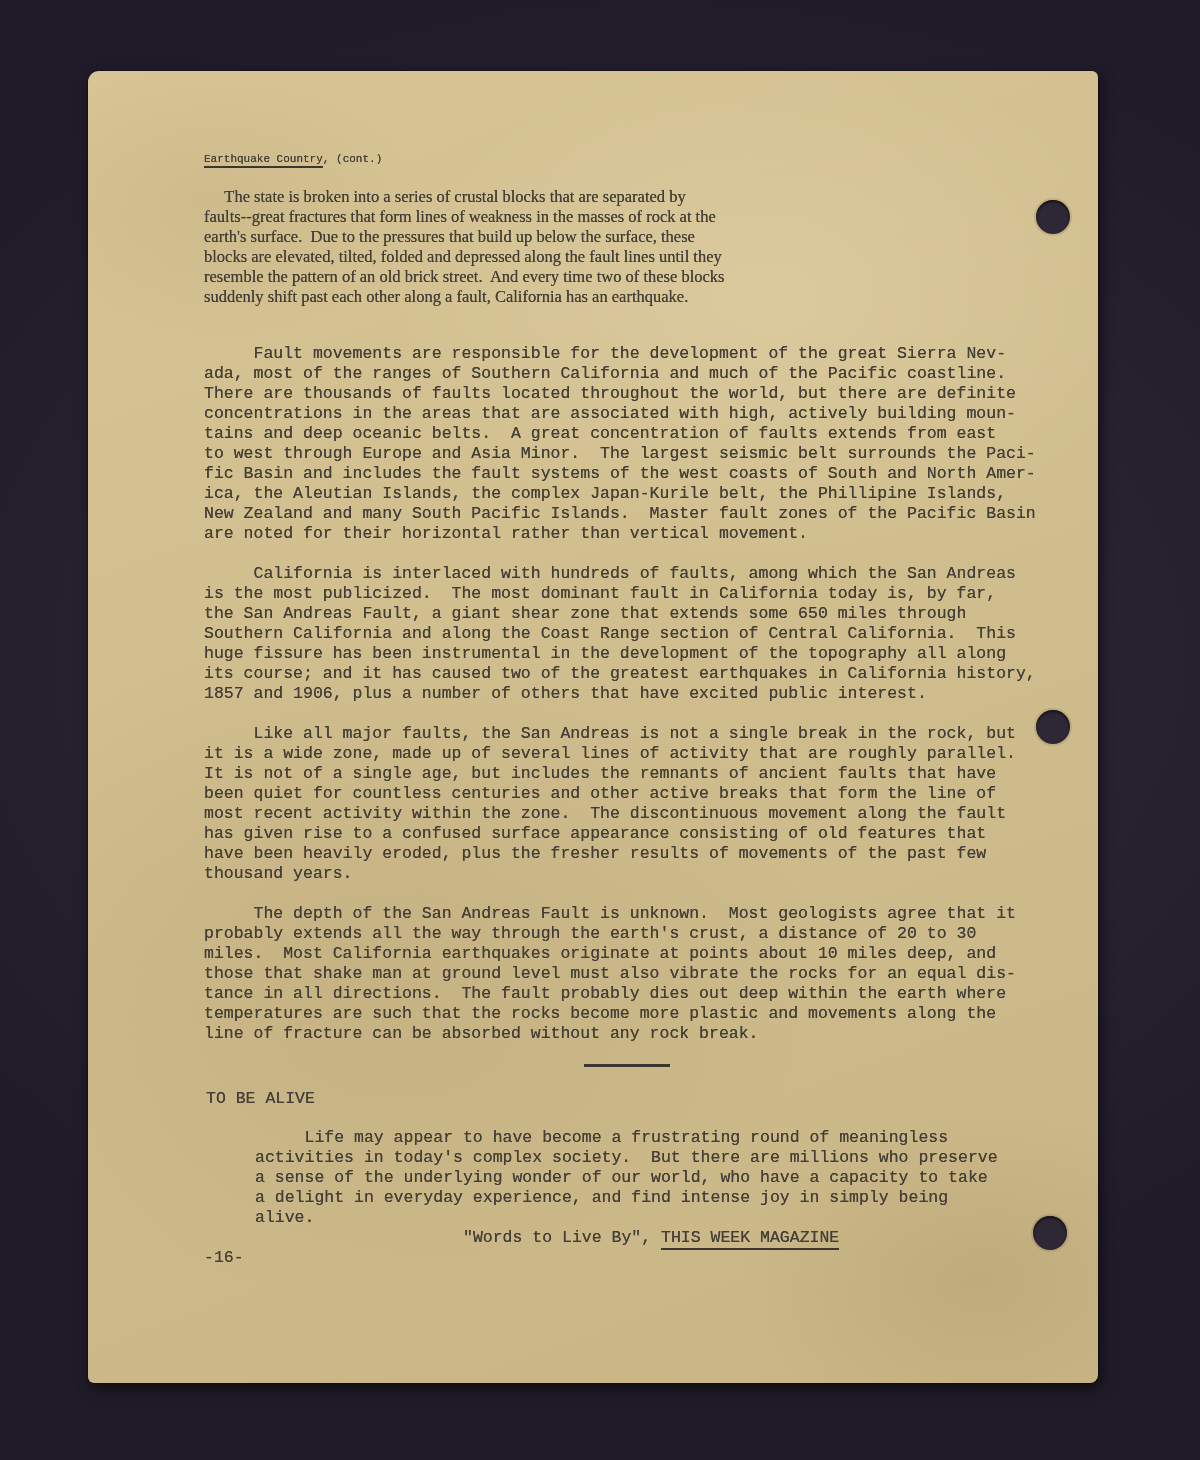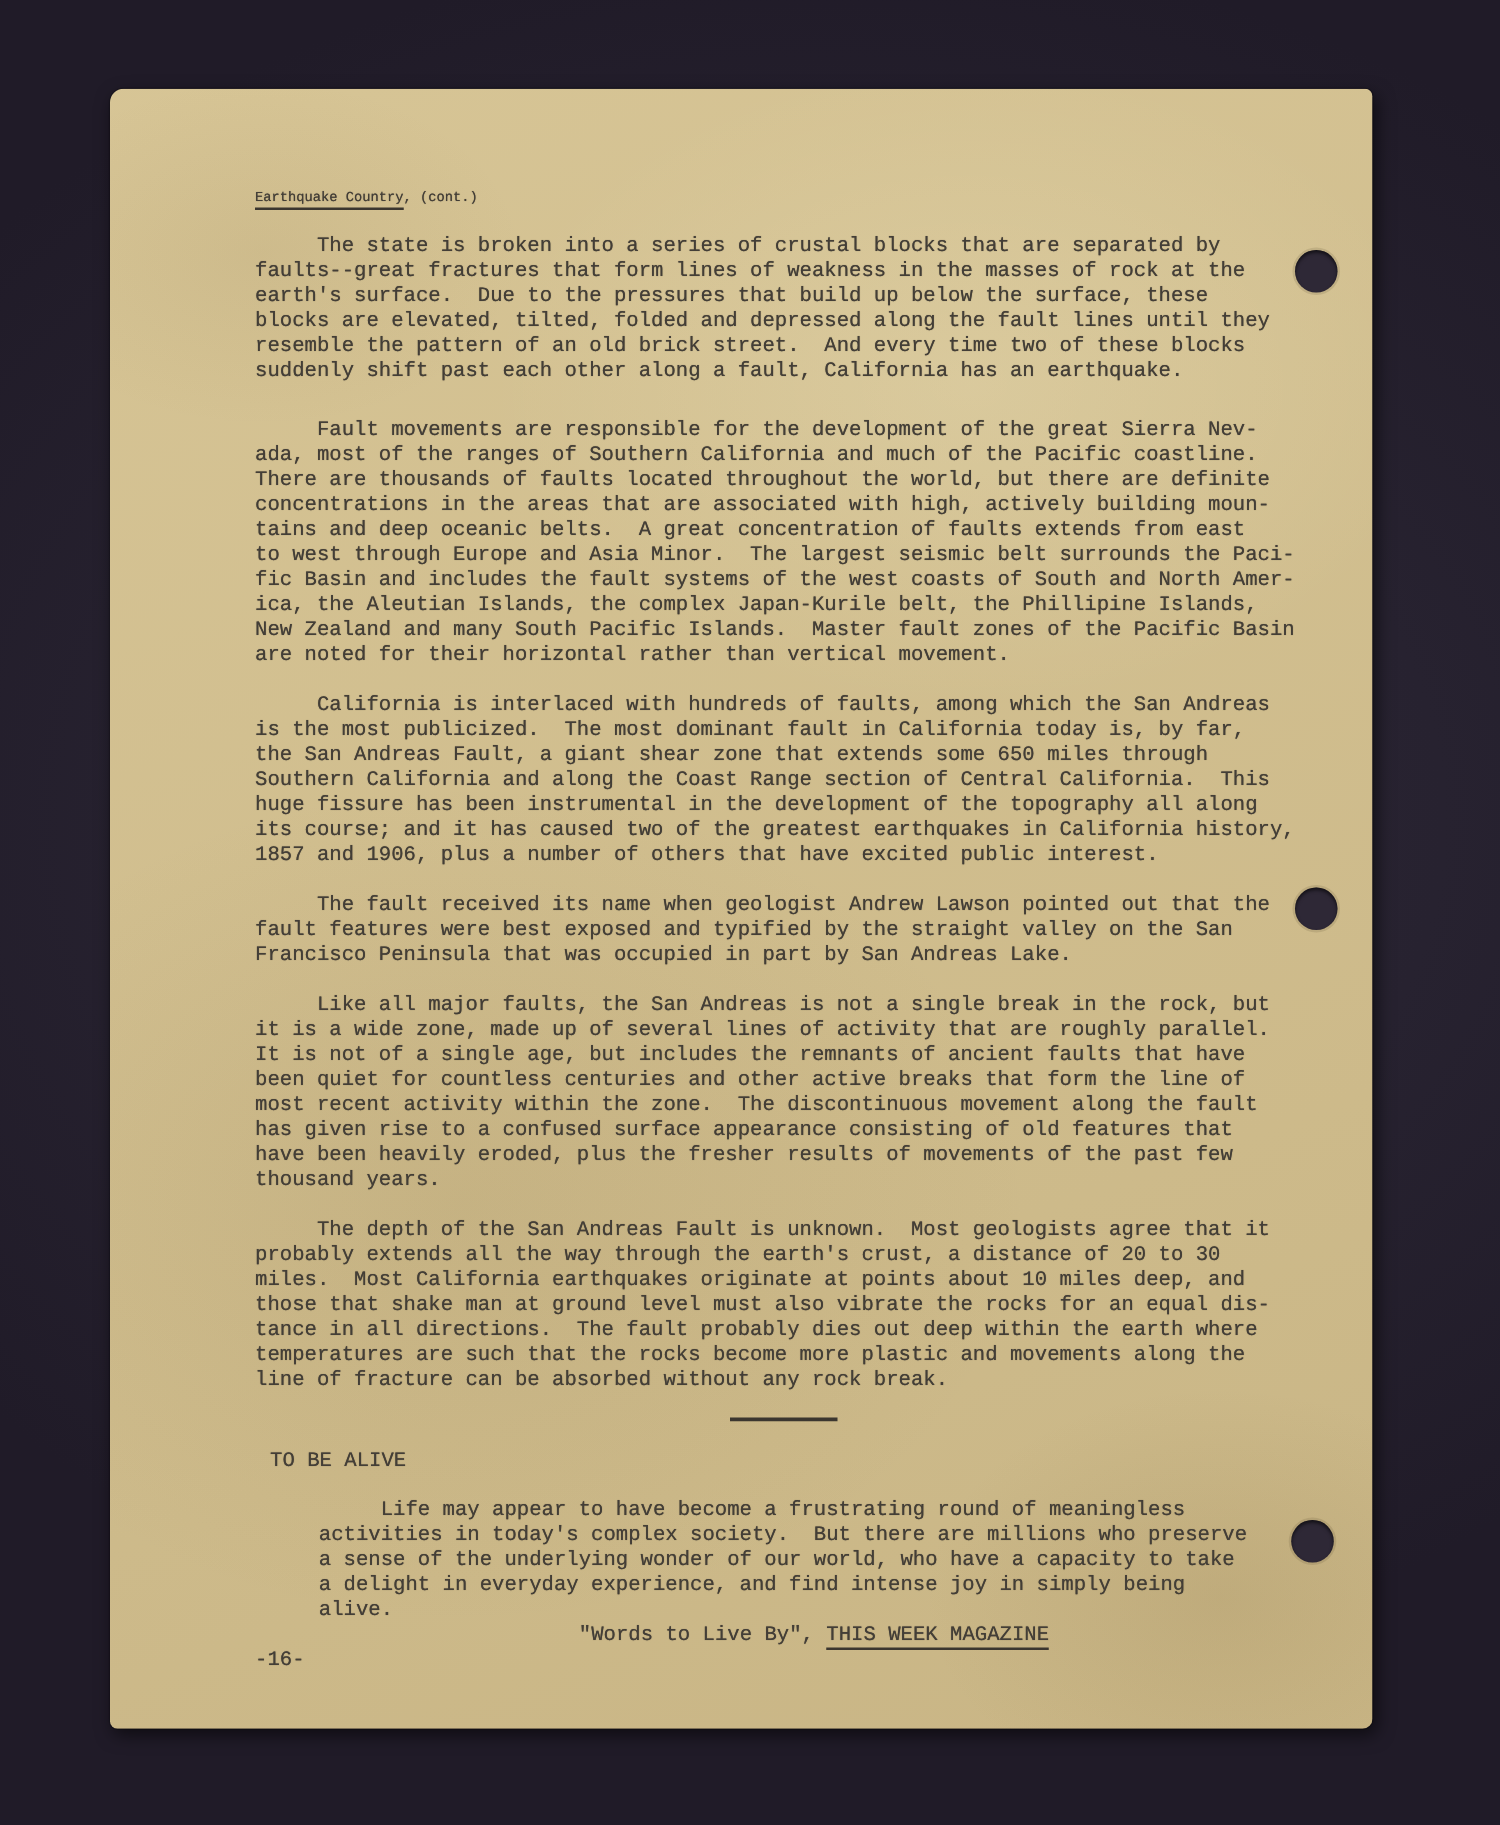--- a/index.html
+++ b/index.html
@@ -37,26 +37,26 @@
   .content{
     position:absolute;left:116px;top:78px;width:846px;
     font-size:16.5px;line-height:20px;color:#433e37;
     text-shadow:0 0 0.6px rgba(62,56,46,0.85);
   }
   .title{
     font-size:11px;font-weight:normal;margin:0 0 18px 0;line-height:20px;
   }
   .u-title{border-bottom:2px solid #3b362f;padding-bottom:1px;}
   .para{white-space:pre;margin:0 0 20px 0;}
-  .para.first{margin-bottom:27px;}
+  .para.first{margin-bottom:37px;font-family:Liberation Serif, serif;}
   .divider{
     width:86px;height:0;border-top:3px solid #3b362f;
     margin:0 auto 22px auto;
   }
-  .section-heading{white-space:pre;margin:0 0 19px 12px;}
+  .section-heading{white-space:pre;margin:0 0 19px 2px;}
   .quote{white-space:pre;margin:0 0 0 51px;}
   .attribution{white-space:pre;margin:0 0 0 259px;}
   .u-src{border-bottom:2px solid #3b362f;padding-bottom:1px;margin-top:37px;}
   .pageno{text-align:left;margin:0;}
 </style>
 </head>
 <body>
 
 <div class="scene">
   <div class="paper">
@@ -88,23 +88,20 @@
 are noted for their horizontal rather than vertical movement.</div>
 
       <div class="para">     California is interlaced with hundreds of faults, among which the San Andreas
 is the most publicized.  The most dominant fault in California today is, by far,
 the San Andreas Fault, a giant shear zone that extends some 650 miles through
 Southern California and along the Coast Range section of Central California.  This
 huge fissure has been instrumental in the development of the topography all along
 its course; and it has caused two of the greatest earthquakes in California history,
 1857 and 1906, plus a number of others that have excited public interest.</div>
 
-      <div class="para">     The fault received its name when geologist Andrew Lawson pointed out that the
-fault features were best exposed and typified by the straight valley on the San
-Francisco Peninsula that was occupied in part by San Andreas Lake.</div>
 
       <div class="para">     Like all major faults, the San Andreas is not a single break in the rock, but
 it is a wide zone, made up of several lines of activity that are roughly parallel.
 It is not of a single age, but includes the remnants of ancient faults that have
 been quiet for countless centuries and other active breaks that form the line of
 most recent activity within the zone.  The discontinuous movement along the fault
 has given rise to a confused surface appearance consisting of old features that
 have been heavily eroded, plus the fresher results of movements of the past few
 thousand years.</div>
 

